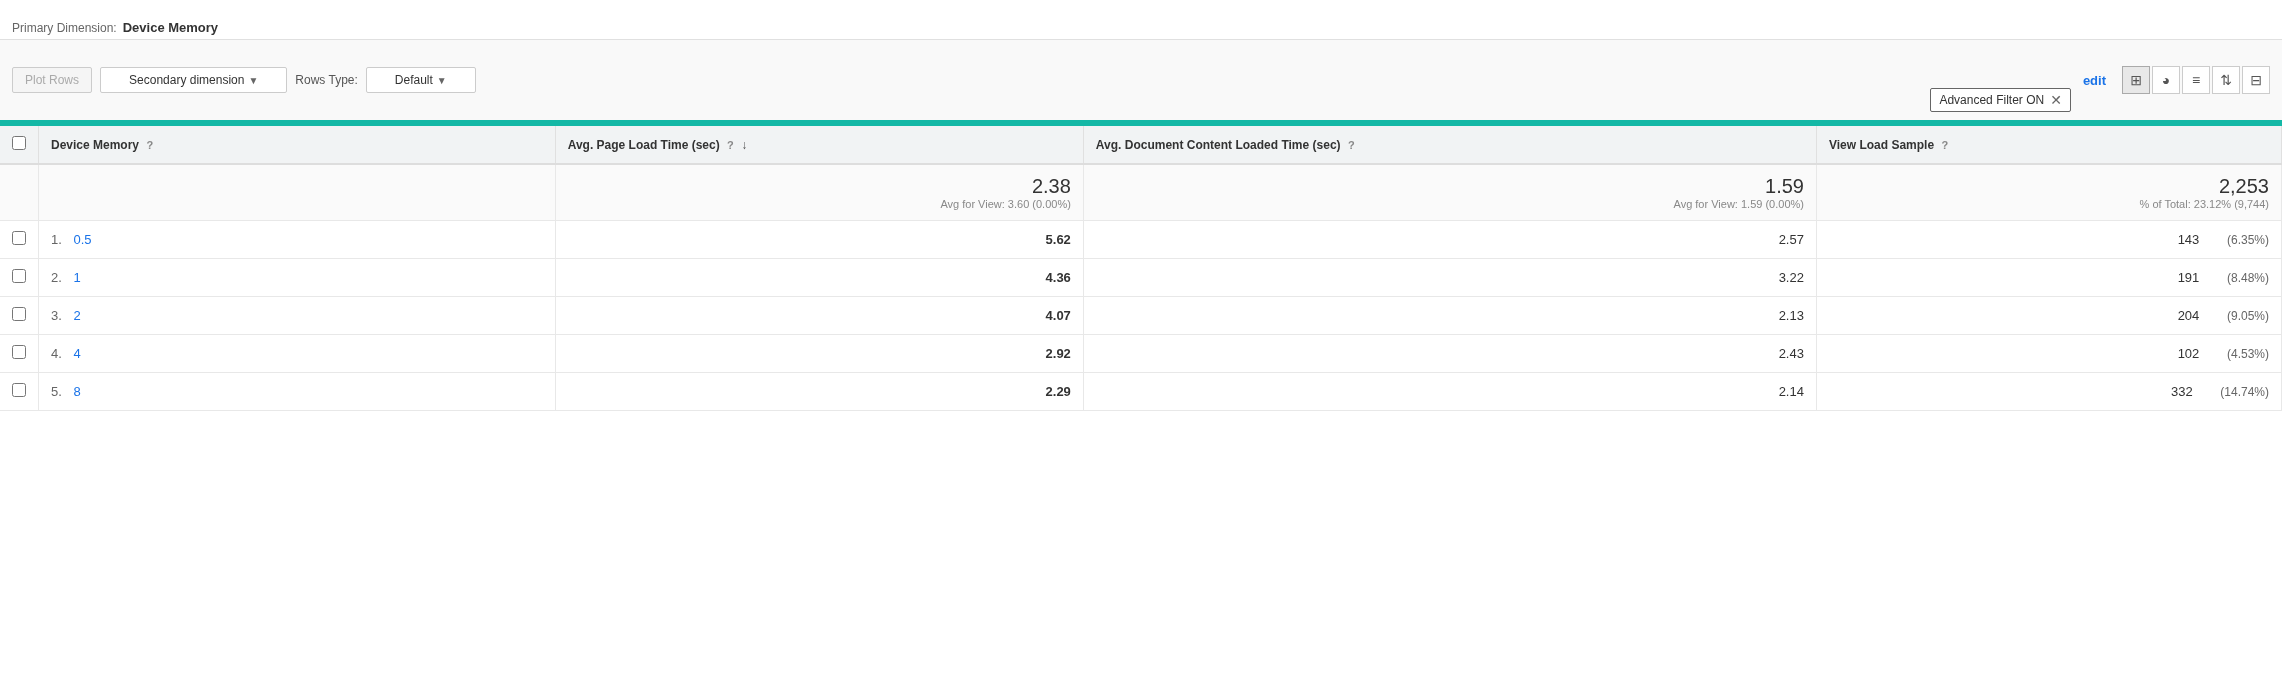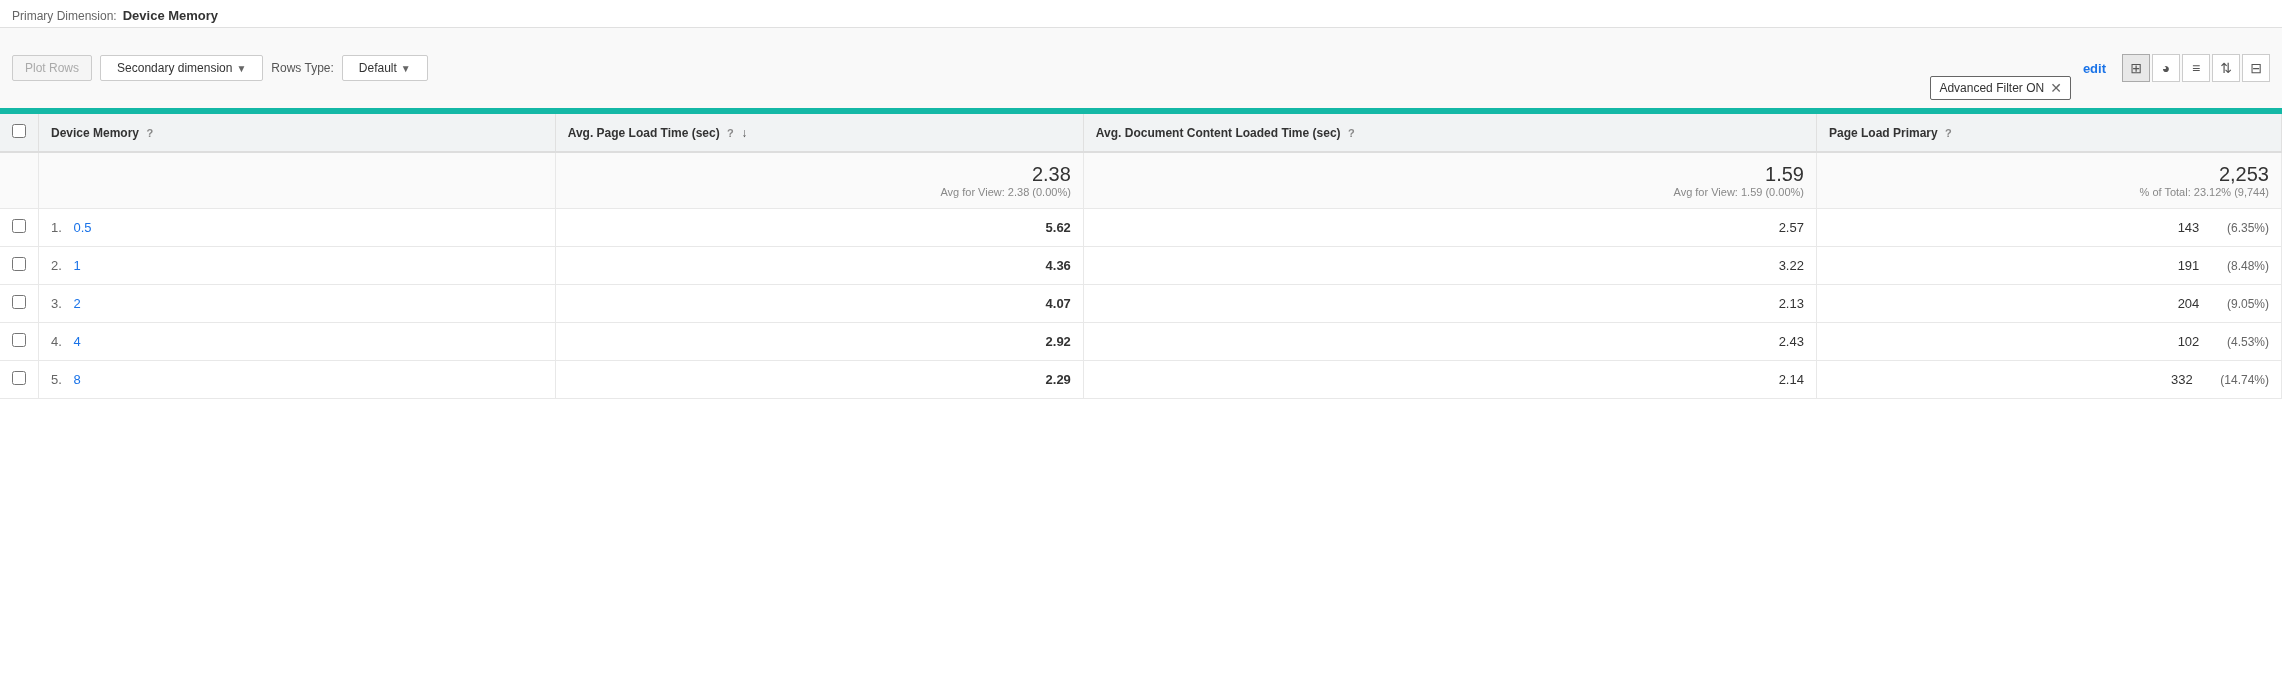--- a/index.html
+++ b/index.html
@@ -1,19 +1,19 @@
 <!DOCTYPE html>
 <html><head>
   <meta charset="utf-8">
   <style>
     * { box-sizing: border-box; margin: 0; padding: 0; }
     body { font-family: Arial, sans-serif; font-size: 13px; background: #fff; color: #333; }
 
     .top-bar {
-      padding: 8px 12px 4px 12px;
+      padding: 20px 12px 4px 12px;
       display: flex;
       align-items: center;
       border-bottom: 1px solid #e0e0e0;
     }
     .primary-dim-label {
       font-size: 12px;
       color: #666;
       margin-right: 6px;
     }
     .primary-dim-value {
@@ -36,21 +36,21 @@
       background: #f5f5f5;
       color: #aaa;
       cursor: not-allowed;
       border-radius: 2px;
       font-size: 12px;
     }
     .dropdown-btn {
       display: flex;
       align-items: center;
       gap: 4px;
-      padding: 5px 16px;
+      padding: 5px 28px;
       border: 1px solid #ccc;
       background: #fff;
       border-radius: 2px;
       cursor: pointer;
       font-size: 12px;
       color: #333;
     }
     .dropdown-btn .caret {
       font-size: 10px;
       color: #666;
@@ -262,33 +262,33 @@
       <th class="num-cell">
         <span>Avg. Page Load Time (sec)</span>
         <span class="help-icon">?</span>
         <span class="sort-arrow">↓</span>
       </th>
       <th class="num-cell">
         <span>Avg. Document Content Loaded Time (sec)</span>
         <span class="help-icon">?</span>
       </th>
       <th class="page-load-cell">
-        <span>Page Load Primary</span>
+        <span>View Load Sample</span>
         <span class="help-icon">?</span>
       </th>
     </tr>
   </thead>
   <tbody>
 
     <tr class="summary-row">
       <td></td>
       <td></td>
       <td class="num-cell">
         <span class="summary-main">2.38</span>
-        <span class="summary-sub">Avg for View: 2.38 (0.00%)</span>
+        <span class="summary-sub">Avg for View: 3.60 (0.00%)</span>
       </td>
       <td class="num-cell">
         <span class="summary-main">1.59</span>
         <span class="summary-sub">Avg for View: 1.59 (0.00%)</span>
       </td>
       <td class="page-load-cell">
         <span class="summary-main">2,253</span>
         <span class="summary-sub">% of Total: 23.12% (9,744)</span>
       </td>
     </tr>

